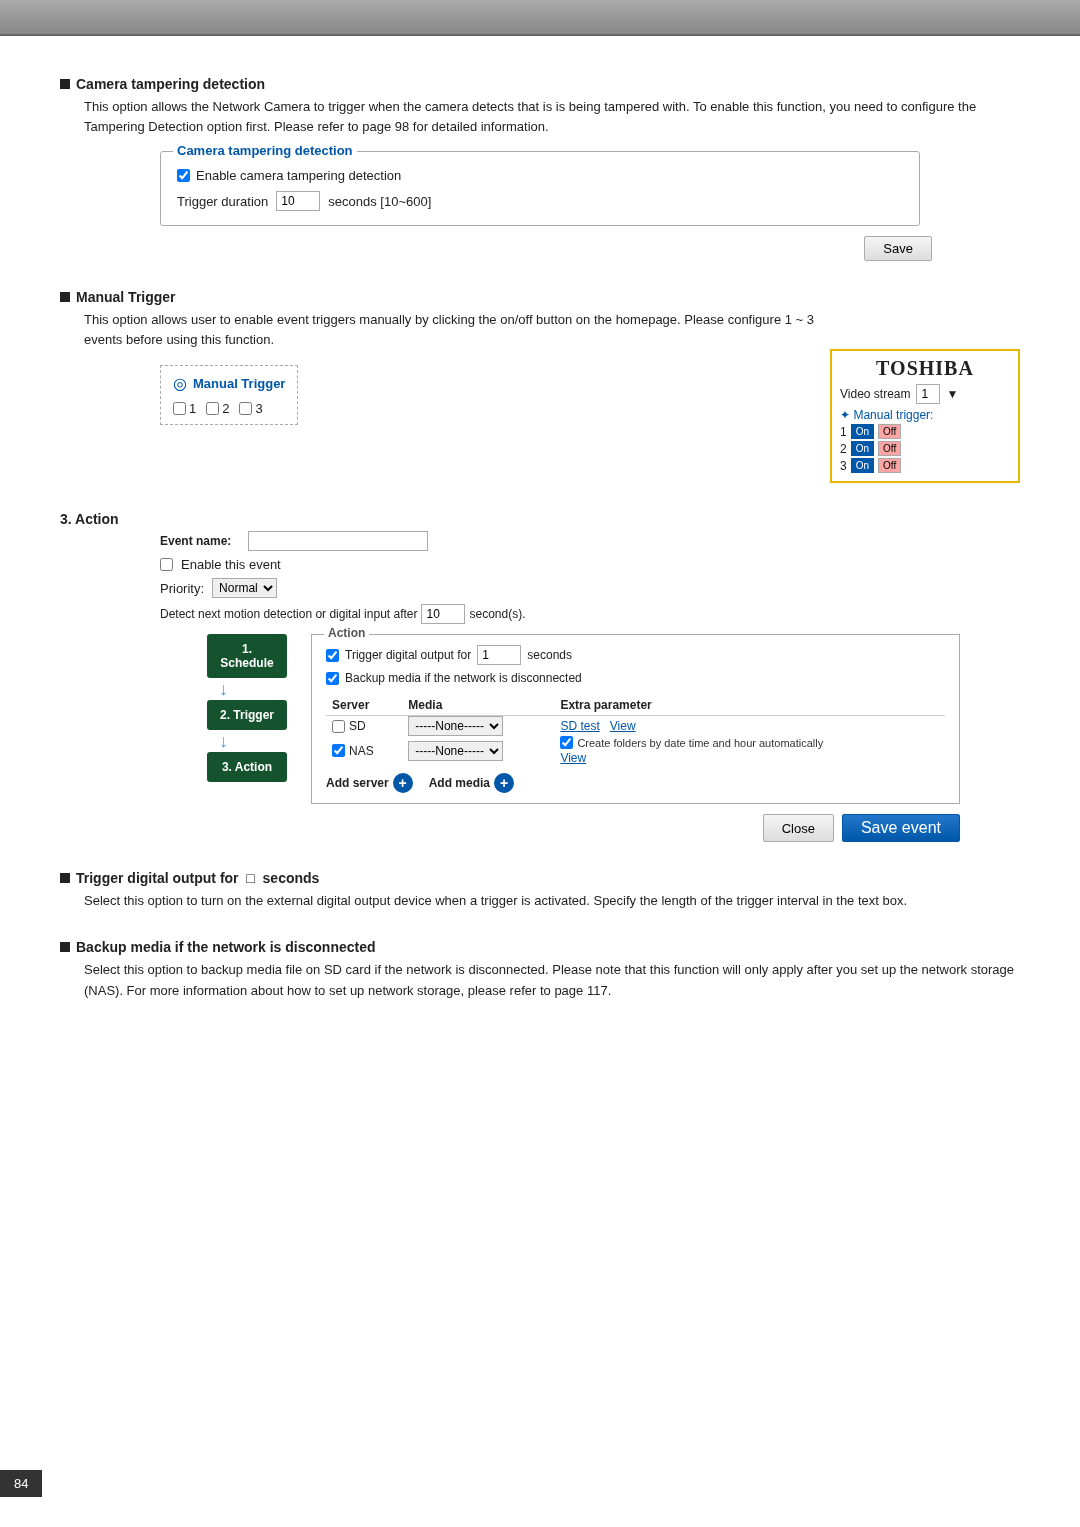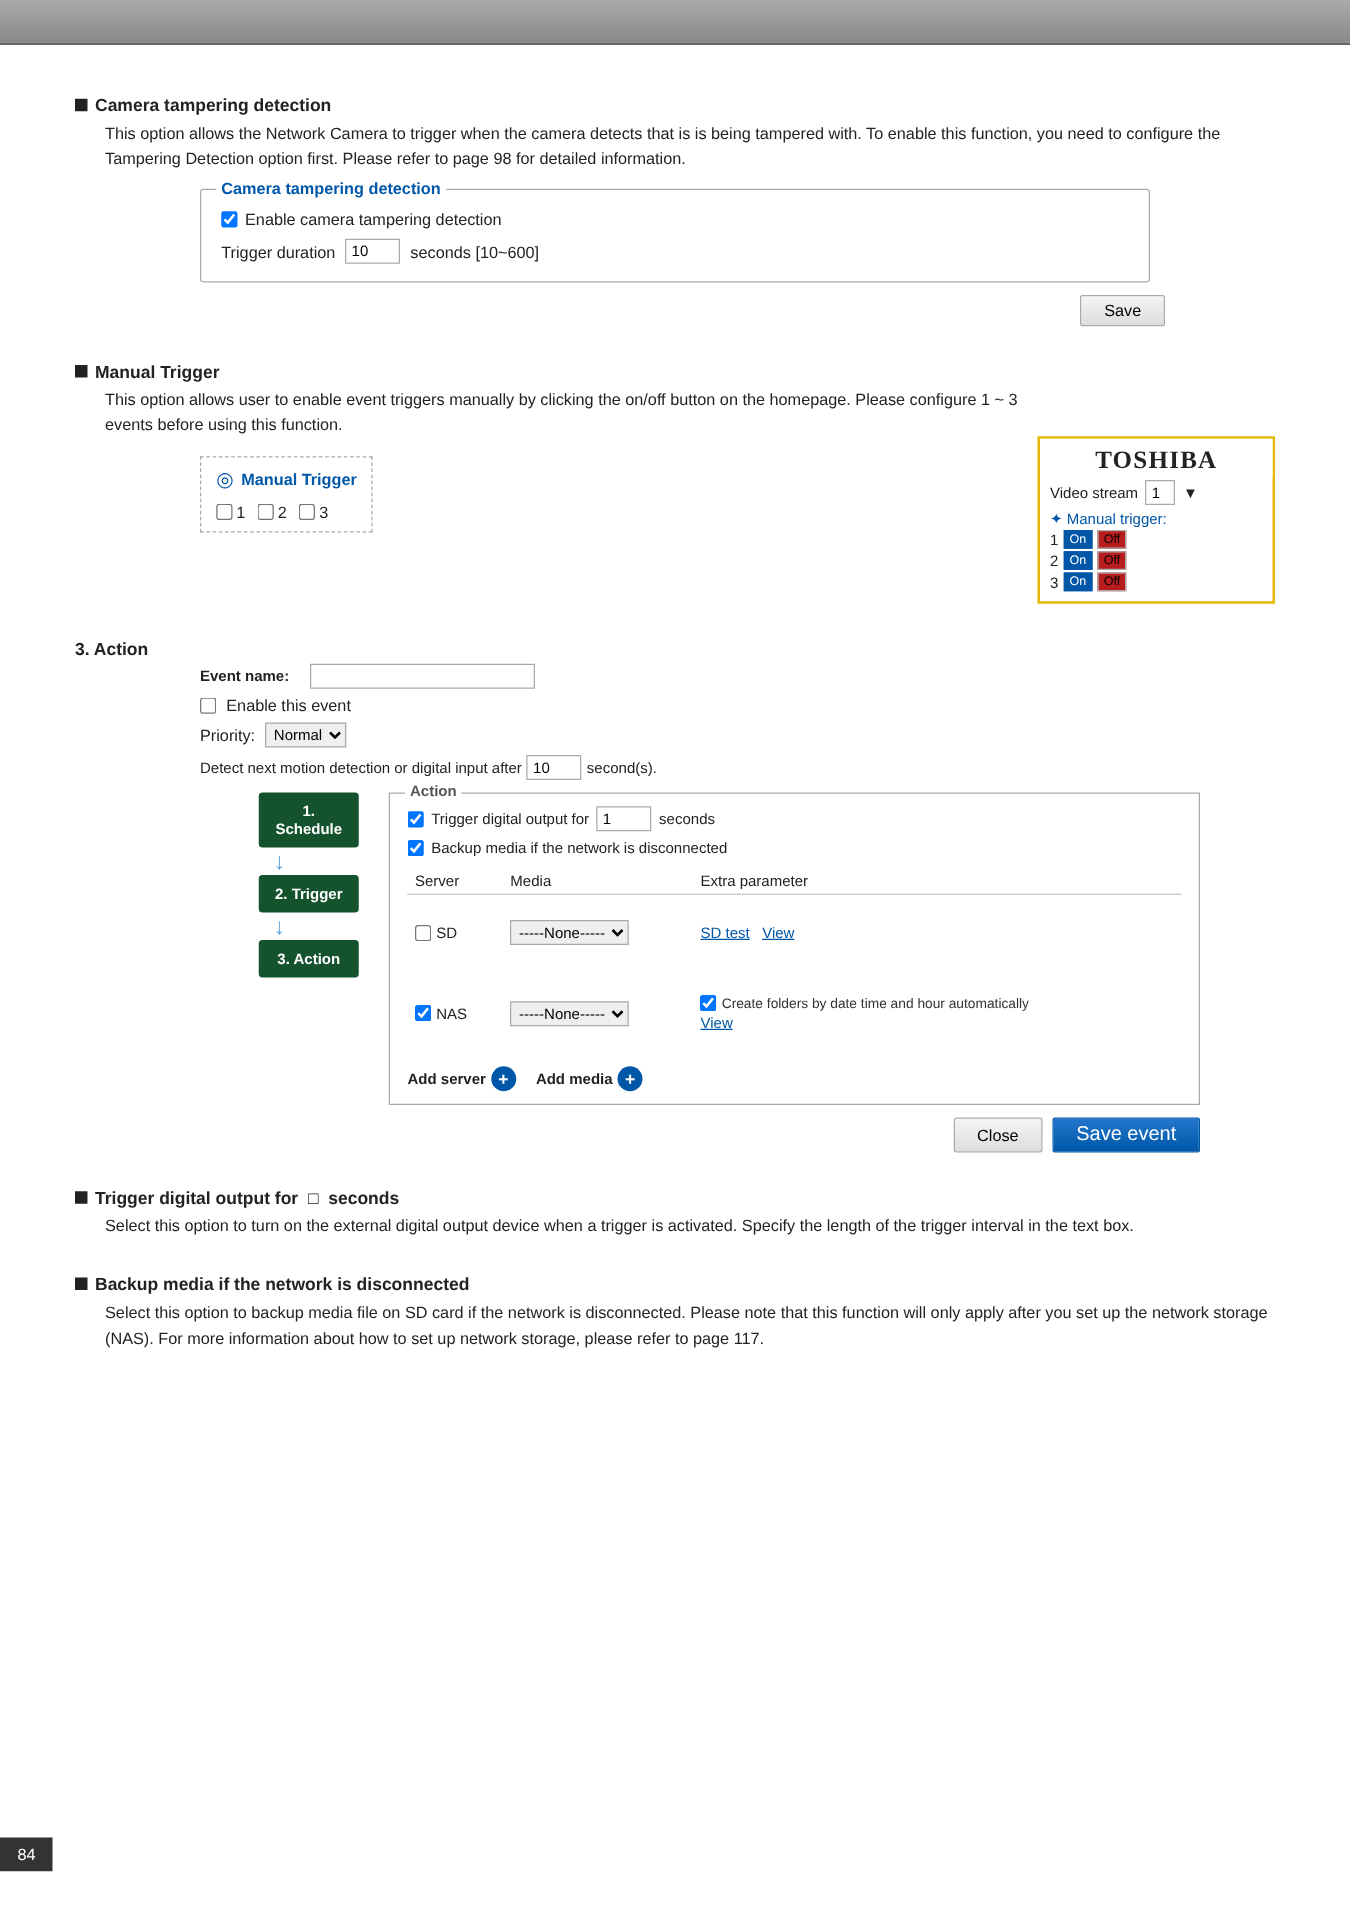--- a/index.html
+++ b/index.html
@@ -134,21 +134,21 @@
       display: flex;
       align-items: center;
       gap: 4px;
       margin-bottom: 2px;
       font-size: 12px;
     }
     .on-off-btn {
       font-size: 10px;
       padding: 1px 4px;
       border: 1px solid #aaa;
-      background: #b91c1c;
+      background: #fca5a5;
       cursor: pointer;
     }
     .on-off-btn.active {
       background: #0057a8;
       color: #fff;
       border-color: #0057a8;
     }
     .manual-trigger-box {
       border: 1px dashed #aaa;
       padding: 8px 12px;
@@ -251,27 +251,27 @@
       font-weight: bold;
       color: #555;
     }
     .action-table {
       width: 100%;
       border-collapse: collapse;
       margin-top: 10px;
       font-size: 12px;
     }
     .action-table th {
-      font-weight: normal;
+      font-weight: bold;
       text-align: left;
       padding: 3px 6px;
       border-bottom: 1px solid #ccc;
     }
     .action-table td {
-      padding: 20px 6px;
+      padding: 0 6px;
       vertical-align: middle;
     }
     .link-blue {
       color: #0057a8;
       text-decoration: underline;
       cursor: pointer;
     }
     .add-row {
       display: flex;
       align-items: center;

